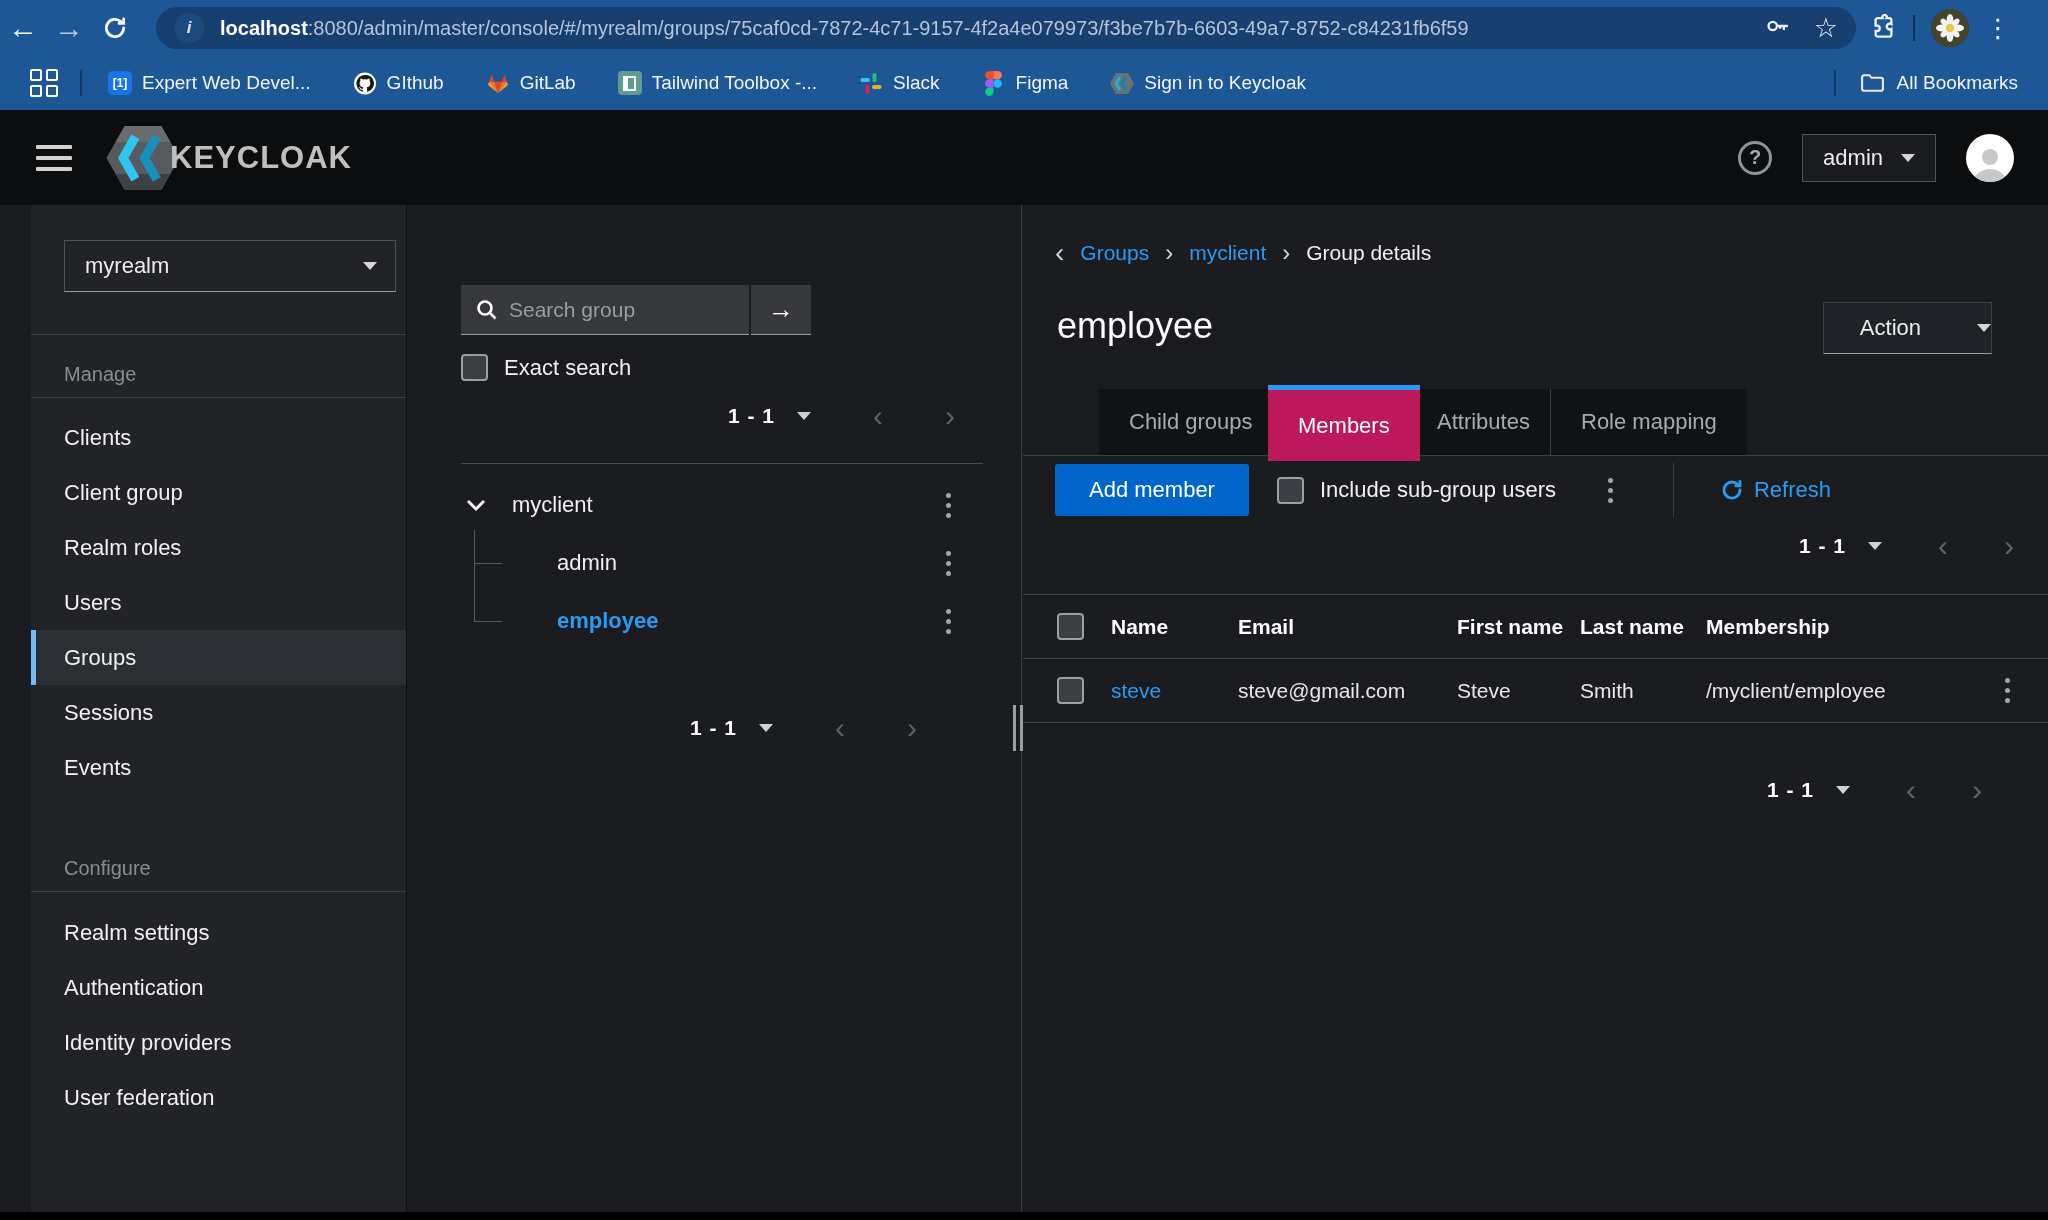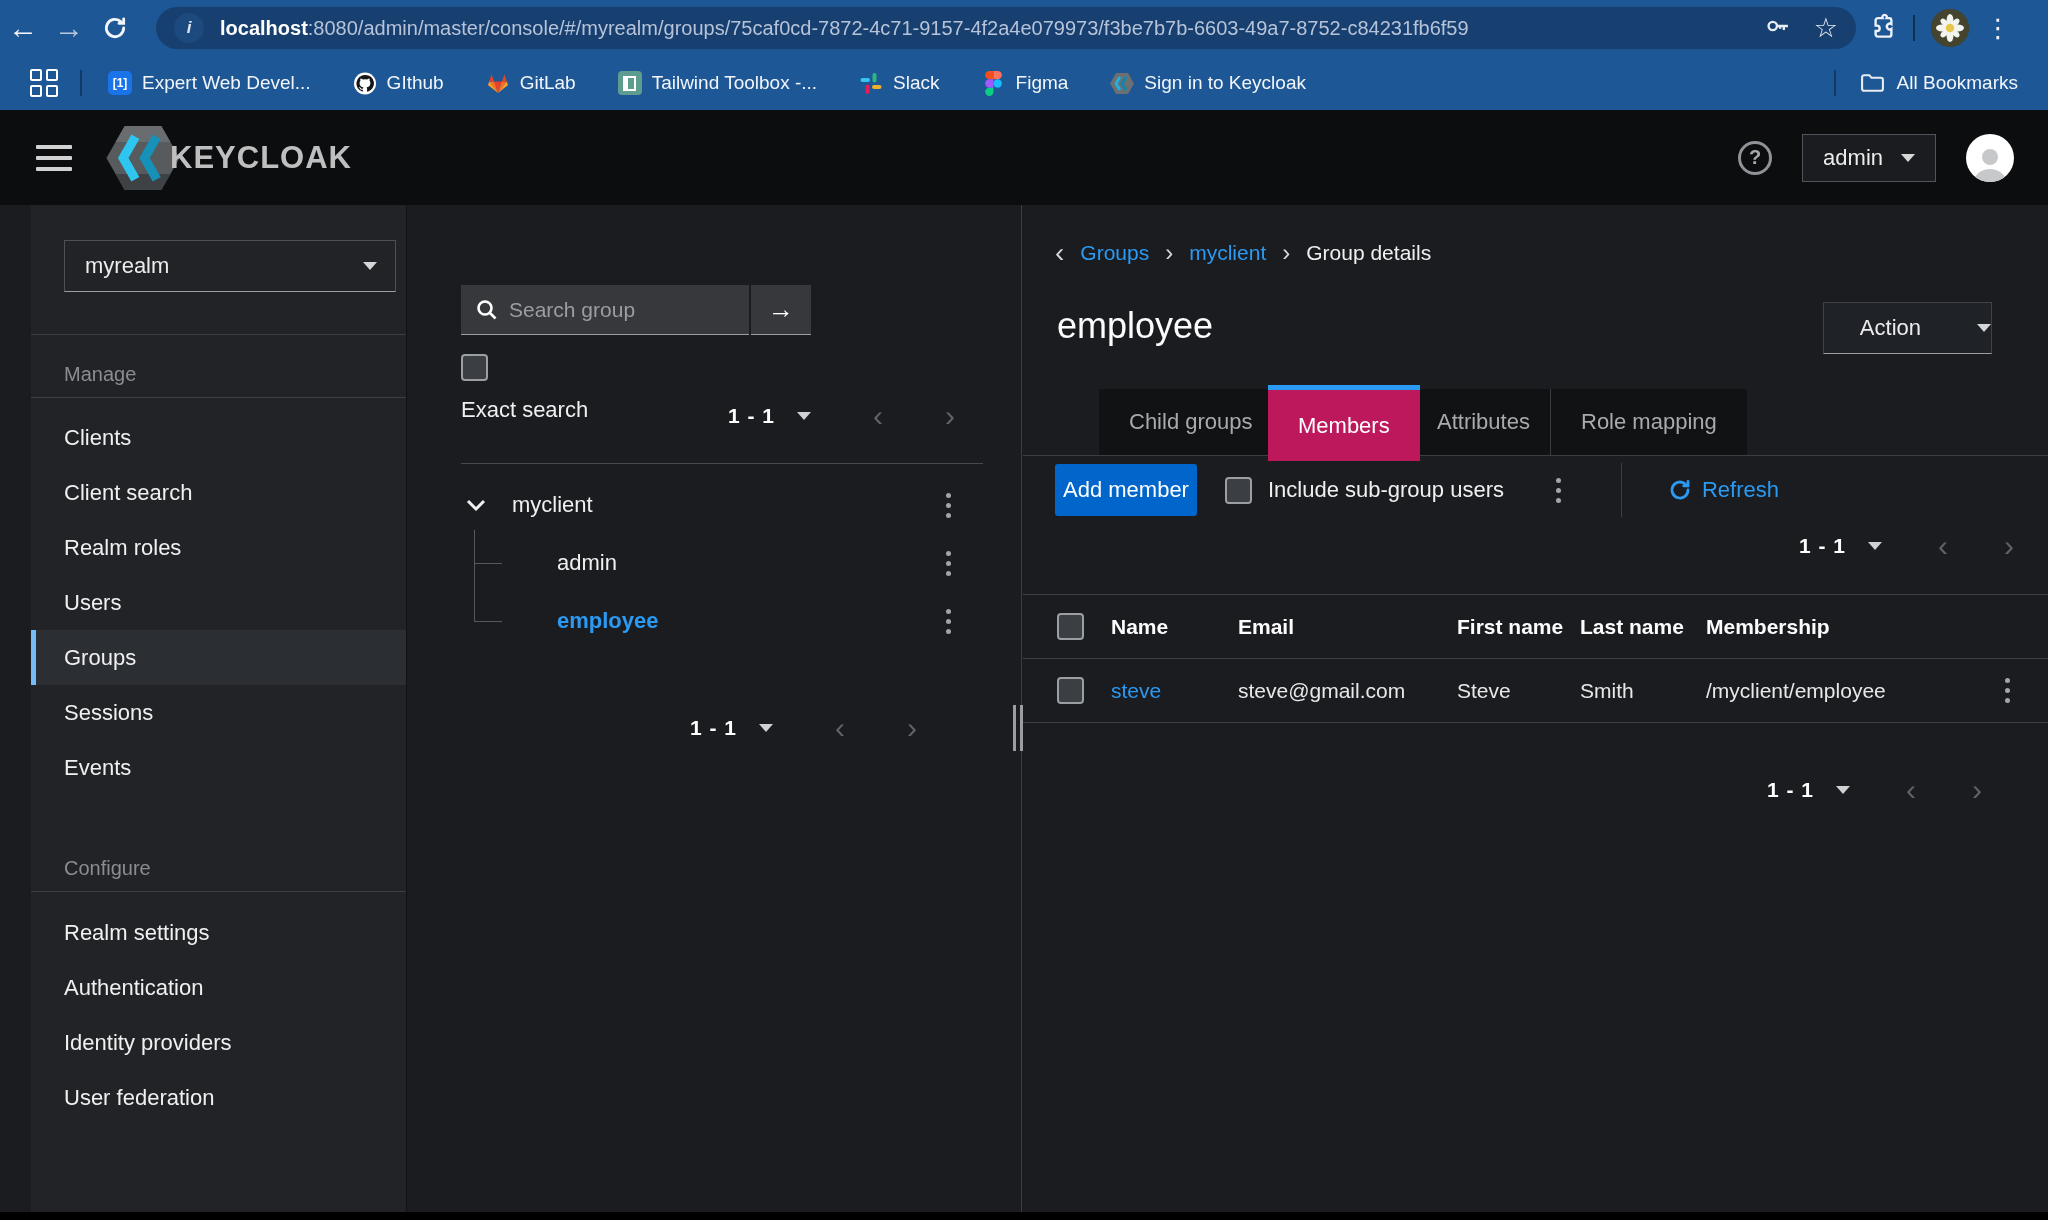--- a/index.html
+++ b/index.html
@@ -65,21 +65,21 @@
   .section-label { position:absolute; left:33px; color:#8a8d90; font-size:20px; }
   .nav-item { position:absolute; left:0; width:406px; height:55px; display:flex; align-items:center; padding-left:33px; color:#f0f0f0; font-size:22px; cursor:pointer; }
   .nav-item.sel { background:#2b2e33; border-left:5px solid #73bcf7; padding-left:28px; }
 
   
   .search-row { position:absolute; left:54px; top:80px; display:flex; }
   .search-box { width:288px; height:50px; background:#36383c; border-bottom:1px solid #9a9da1; display:flex; align-items:center; padding:0 10px 0 14px; }
   .search-box input { background:transparent; border:0; outline:0; color:#e6e6e6; font-size:21px; width:230px; font-family:inherit; }
   .search-box input::placeholder { color:#9a9da1; }
   .search-go { width:60px; height:50px; background:#36383c; border-bottom:1px solid #9a9da1; margin-left:2px; color:#fff; font-size:26px; display:flex; align-items:center; justify-content:center; cursor:pointer; }
-  .exact-row { position:absolute; left:54px; top:149px; display:flex; gap:16px;flex-direction:column; }
+  .exact-row { position:absolute; left:54px; top:149px; display:flex; align-items:center; gap:16px; }
   .cb { width:27px; height:27px; background:#3b3e42; border:2px solid #9b9ea2; border-radius:4px; cursor:pointer; flex:none; }
   .exact-row span { color:#f0f0f0; font-size:22px; }
   .pager { display:flex; align-items:center; }
   .pager .val { color:#ffffff; font-size:21px; font-weight:700; letter-spacing:1px; }
   .pager .caret { margin-left:22px; border-top-color:#cfd1d3; cursor:pointer; }
   .pager .pg-arrow { color:#5f6368; font-size:30px; line-height:1; cursor:default; }
   .tree-pager-top { position:absolute; right:66px; top:196px; }
   .tree-pager-top .pg-arrow, .tree-pager-bot .pg-arrow { margin-left:62px; }
   .tree-hr { position:absolute; left:54px; top:258px; width:522px; height:1px; background:#46494d; }
   .tree-row { position:absolute; left:0; width:616px; height:50px; display:flex; align-items:center; }
@@ -104,21 +104,21 @@
   .page-title { position:absolute; left:34px; top:100px; color:#fcfcfc; font-size:36px; font-weight:400; }
   .action-btn { position:absolute; right:56px; top:97px; height:52px; min-width:140px; background:#1f2226; border:1px solid #3e4145; border-bottom:1px solid #9a9da1; display:flex; align-items:center; justify-content:center; gap:20px; cursor:pointer; }
   .action-btn span { color:#ececec; font-size:22px;margin-left:36px; }
 
   .tabs { position:absolute; left:0; top:181px; width:1025px; height:70px; border-bottom:1px solid #3a3d41; }
   .tab { position:absolute; bottom:0; height:66px; background:#101214; display:flex; align-items:center; justify-content:center; color:#a8abae; font-size:22px; padding:0 30px; cursor:pointer; }
   .tab.active { height:76px; bottom:-6px; background:#be185d; border-top:5px solid #2b9af3; color:#ffffff; z-index:2; }
   .tab.divider-left { border-left:1px solid #3a3d41; }
 
   .members-toolbar { position:absolute; left:32px; top:259px; width:961px; height:52px; display:flex; align-items:center; }
-  .btn-primary { background:#0066cc; color:#fff; border:0; border-radius:3px; font-size:22px; font-family:inherit; height:52px; padding:0 8px; cursor:pointer; }
+  .btn-primary { background:#0066cc; color:#fff; border:0; border-radius:3px; font-size:22px; font-family:inherit; height:52px; padding:0 34px; cursor:pointer; }
   .inc-sub { display:flex; align-items:center; gap:16px; margin-left:28px; }
   .inc-sub span { color:#f0f0f0; font-size:22px; }
   .members-toolbar .kebab { margin-left:48px; }
   .tb-divider { width:1px; height:54px; background:#3a3d41; margin-left:56px; }
   .refresh { display:flex; align-items:center; gap:10px; margin-left:46px; cursor:pointer; }
   .refresh span { color:#2b9af3; font-size:22px; }
   .members-pager-top { position:absolute; right:34px; top:326px; }
   .members-pager-top .pg-arrow, .members-pager-bot .pg-arrow { margin-left:56px; }
 
   .members-table { position:absolute; left:0; top:389px; width:1025px; }
@@ -314,21 +314,21 @@
         <span class="caret"></span>
       </div>
       <div class="side-hr" style="top:129px;"></div>
       <div class="section-label" style="top:158px;">Manage</div>
       <div class="side-hr" style="top:192px;"></div>
 
       <div class="nav-item" style="top:205px;">
           <span>Clients</span>
         </div>
       <div class="nav-item" style="top:260px;">
-          <span>Client search</span>
+          <span>Client group</span>
         </div>
       <div class="nav-item" style="top:315px;">
           <span>Realm roles</span>
         </div>
       <div class="nav-item" style="top:370px;">
           <span>Users</span>
         </div>
       <div class="nav-item sel" style="top:425px;">
           <span>Groups</span>
         </div>

